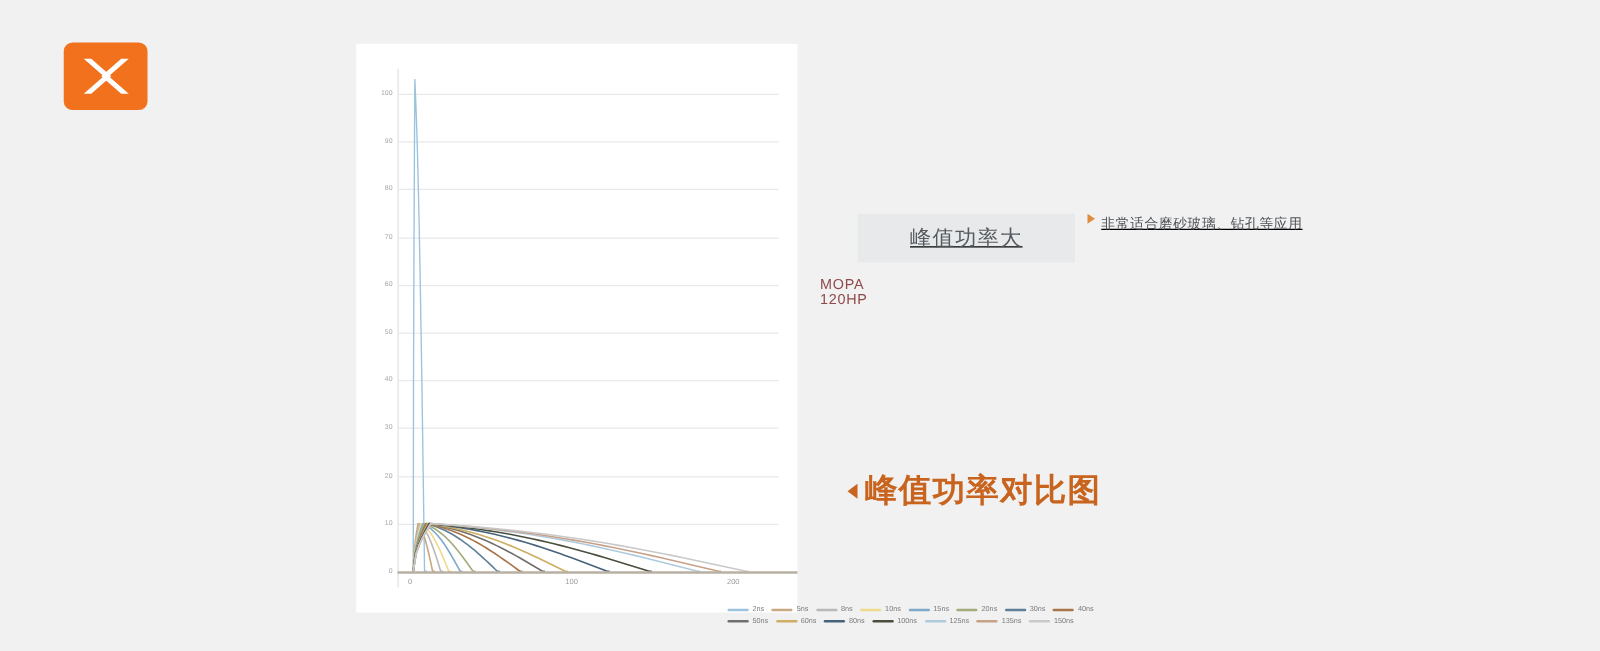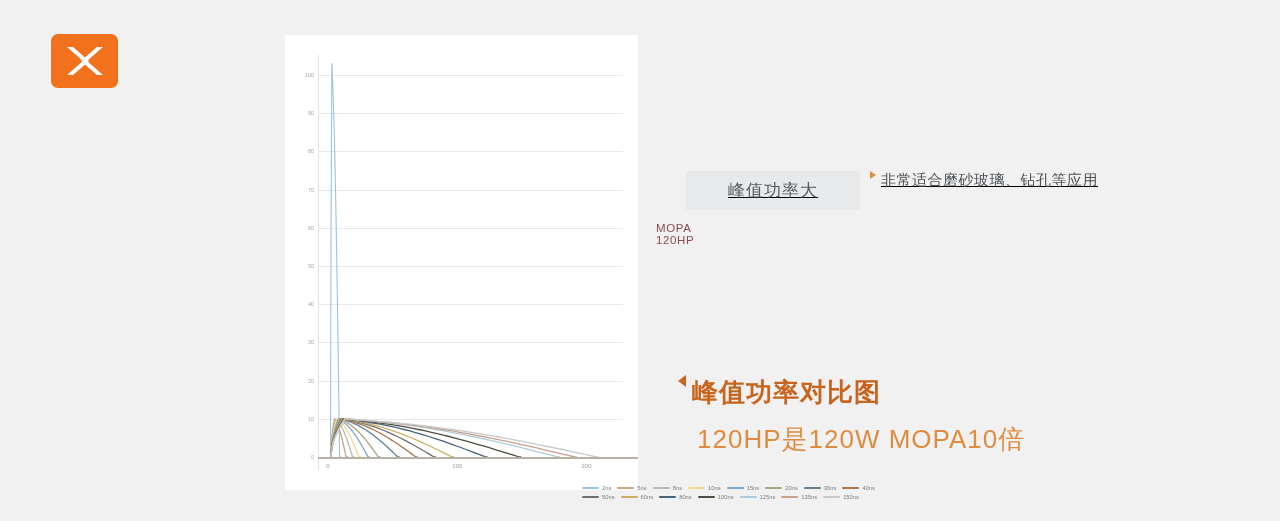--- a/index.html
+++ b/index.html
@@ -89,25 +89,25 @@
     display: flex; align-items: center; justify-content: center;
     font-size: 17px; color: #555a5f; letter-spacing: 1px;
   }
   .feature-marker {
     margin-left: 10px; margin-right: 5px;
     width: 0; height: 0;
     border-top: 4px solid transparent;
     border-bottom: 4px solid transparent;
     border-left: 6px solid #e08c3e;
   }
-  .feature-desc { font-size: 15px; color: #4d5155; letter-spacing: 0.5px; }
+  .feature-desc { font-size: 11px; color: #4d5155; letter-spacing: 0.5px; }
 
   
   #headline { position: absolute; left: 678px; top: 375px; }
-  #headline-line-1 { display: flex; align-items: flex-start; }
+  #headline-line-1 { display: flex; align-items: center; }
   #headline-marker {
     width: 0; height: 0; margin-right: 6px;
     border-top: 6px solid transparent;
     border-bottom: 6px solid transparent;
     border-right: 8px solid #c8641e;
   }
   #headline-title {
     font-size: 26px; font-weight: bold; color: #c8641e;
     letter-spacing: 1px;
   }
@@ -253,16 +253,15 @@
     <div class="feature-marker"></div>
     <div class="feature-desc">非常适合磨砂玻璃、钻孔等应用</div>
   </div>
 
 
   <div id="headline">
     <div id="headline-line-1">
       <span id="headline-marker"></span>
       <span id="headline-title">峰值功率对比图</span>
     </div>
-    <div id="headline-sub">120HP是120W MOPA10倍</div>
   </div>
 
 </div>
 
 </body></html>

